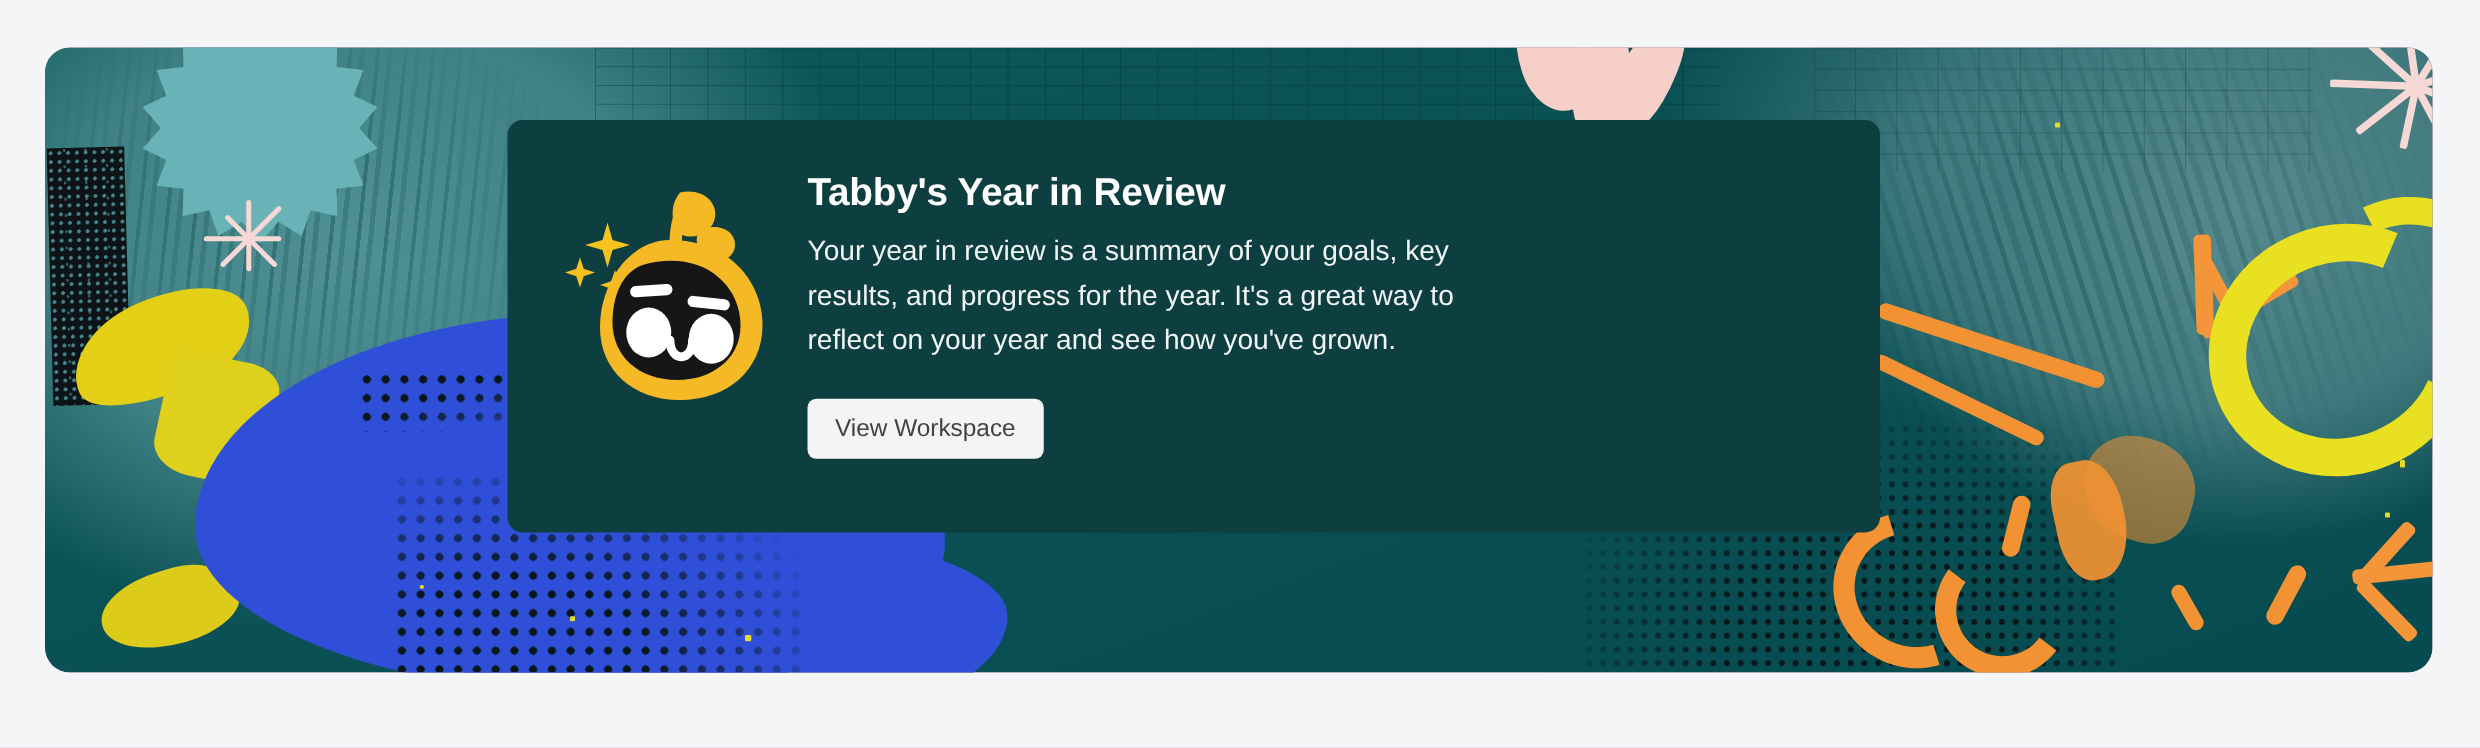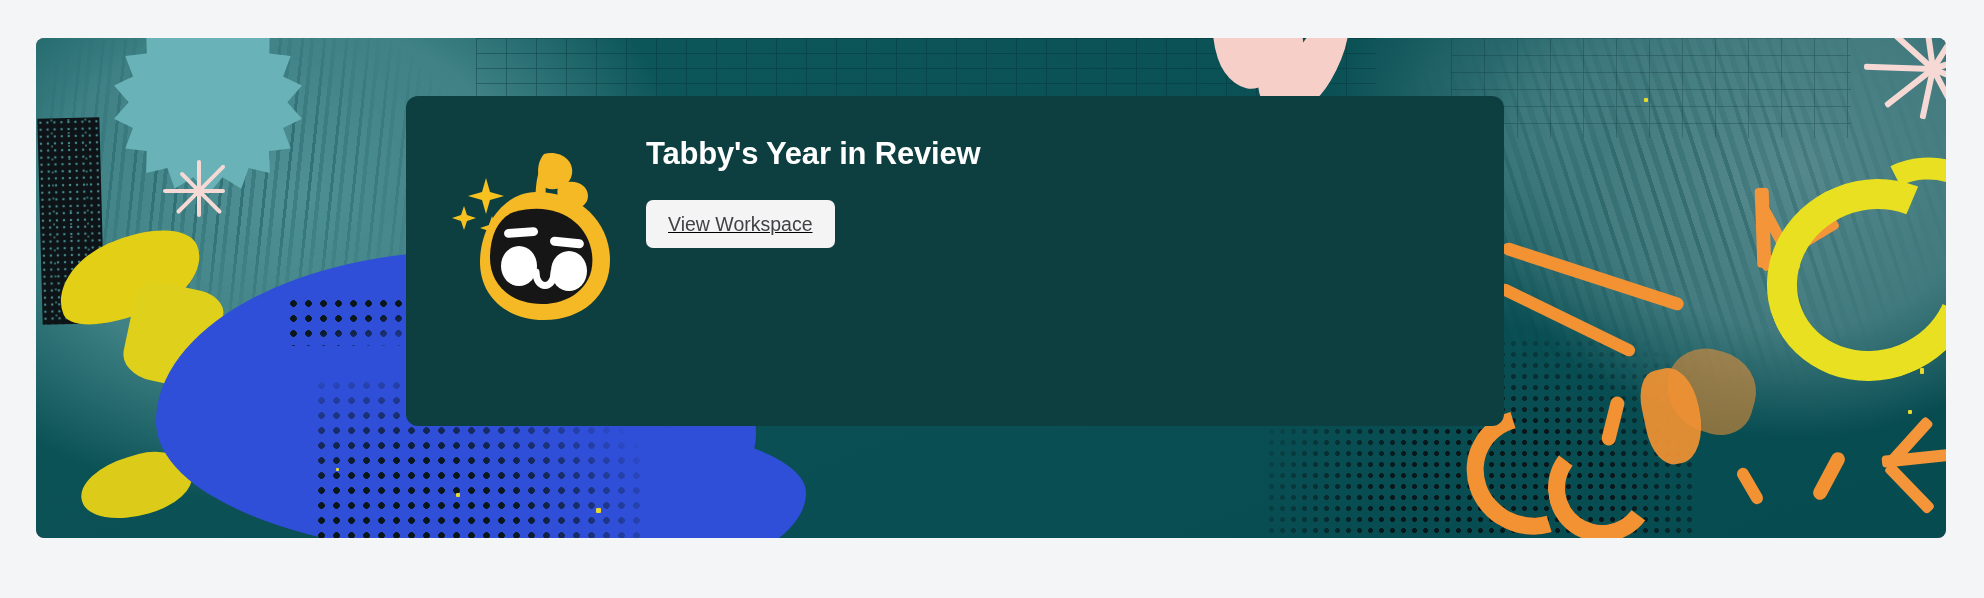--- a/index.html
+++ b/index.html
@@ -13,21 +13,21 @@
     font-family: "Liberation Sans", sans-serif;
   }
 
   
   .banner {
     position: absolute;
     left: 36px;
     top: 38px;
     width: 1910px;
     height: 500px;
-    border-radius: 8px;
+    border-radius: 20px;
     overflow: hidden;
     background: #f9a8d4;
   }
 
   
   .bg-base {
     position: absolute;
     inset: 0;
     background:
       radial-gradient(ellipse 560px 430px at 250px 160px, #4d8f93 0%, #3f8185 42%, rgba(63,129,133,0) 72%),
@@ -284,21 +284,20 @@
     font-size: 22.5px;
     color: #f2f5f5;
     line-height: 35.5px;
     max-width: 540px;
     font-weight: normal;
   }
 
   .btn-row {
     display: flex;
     margin-top: 29px;
-    text-decoration: underline;
   }
 
   .btn {
     background: #f4f4f5;
     color: #414246;
     border: none;
     border-radius: 7px;
     font-family: "Liberation Sans", sans-serif;
     font-size: 19.5px;
     padding: 12px 22px;
@@ -421,18 +420,19 @@
 
         <ellipse cx="71" cy="122" rx="18" ry="20" fill="#ffffff"></ellipse>
         <ellipse cx="121" cy="127" rx="18" ry="20" fill="#ffffff"></ellipse>
 
         <path d="M88 128 C88 146 106 146 106 128" stroke="#ffffff" stroke-width="7" fill="none" stroke-linecap="round"></path>
       </svg>
     </div>
 
     <div class="text-col">
       <div class="card-title">Tabby's Year in Review</div>
+      <div class="card-desc">Your year in review is a summary of your goals, key results, and progress for the year. It's a great way to reflect on your year and see how you've grown.</div>
       <div class="btn-row">
         <button class="btn">View Workspace</button>
       </div>
     </div>
   </div>
 </div>
 
 </body></html>

